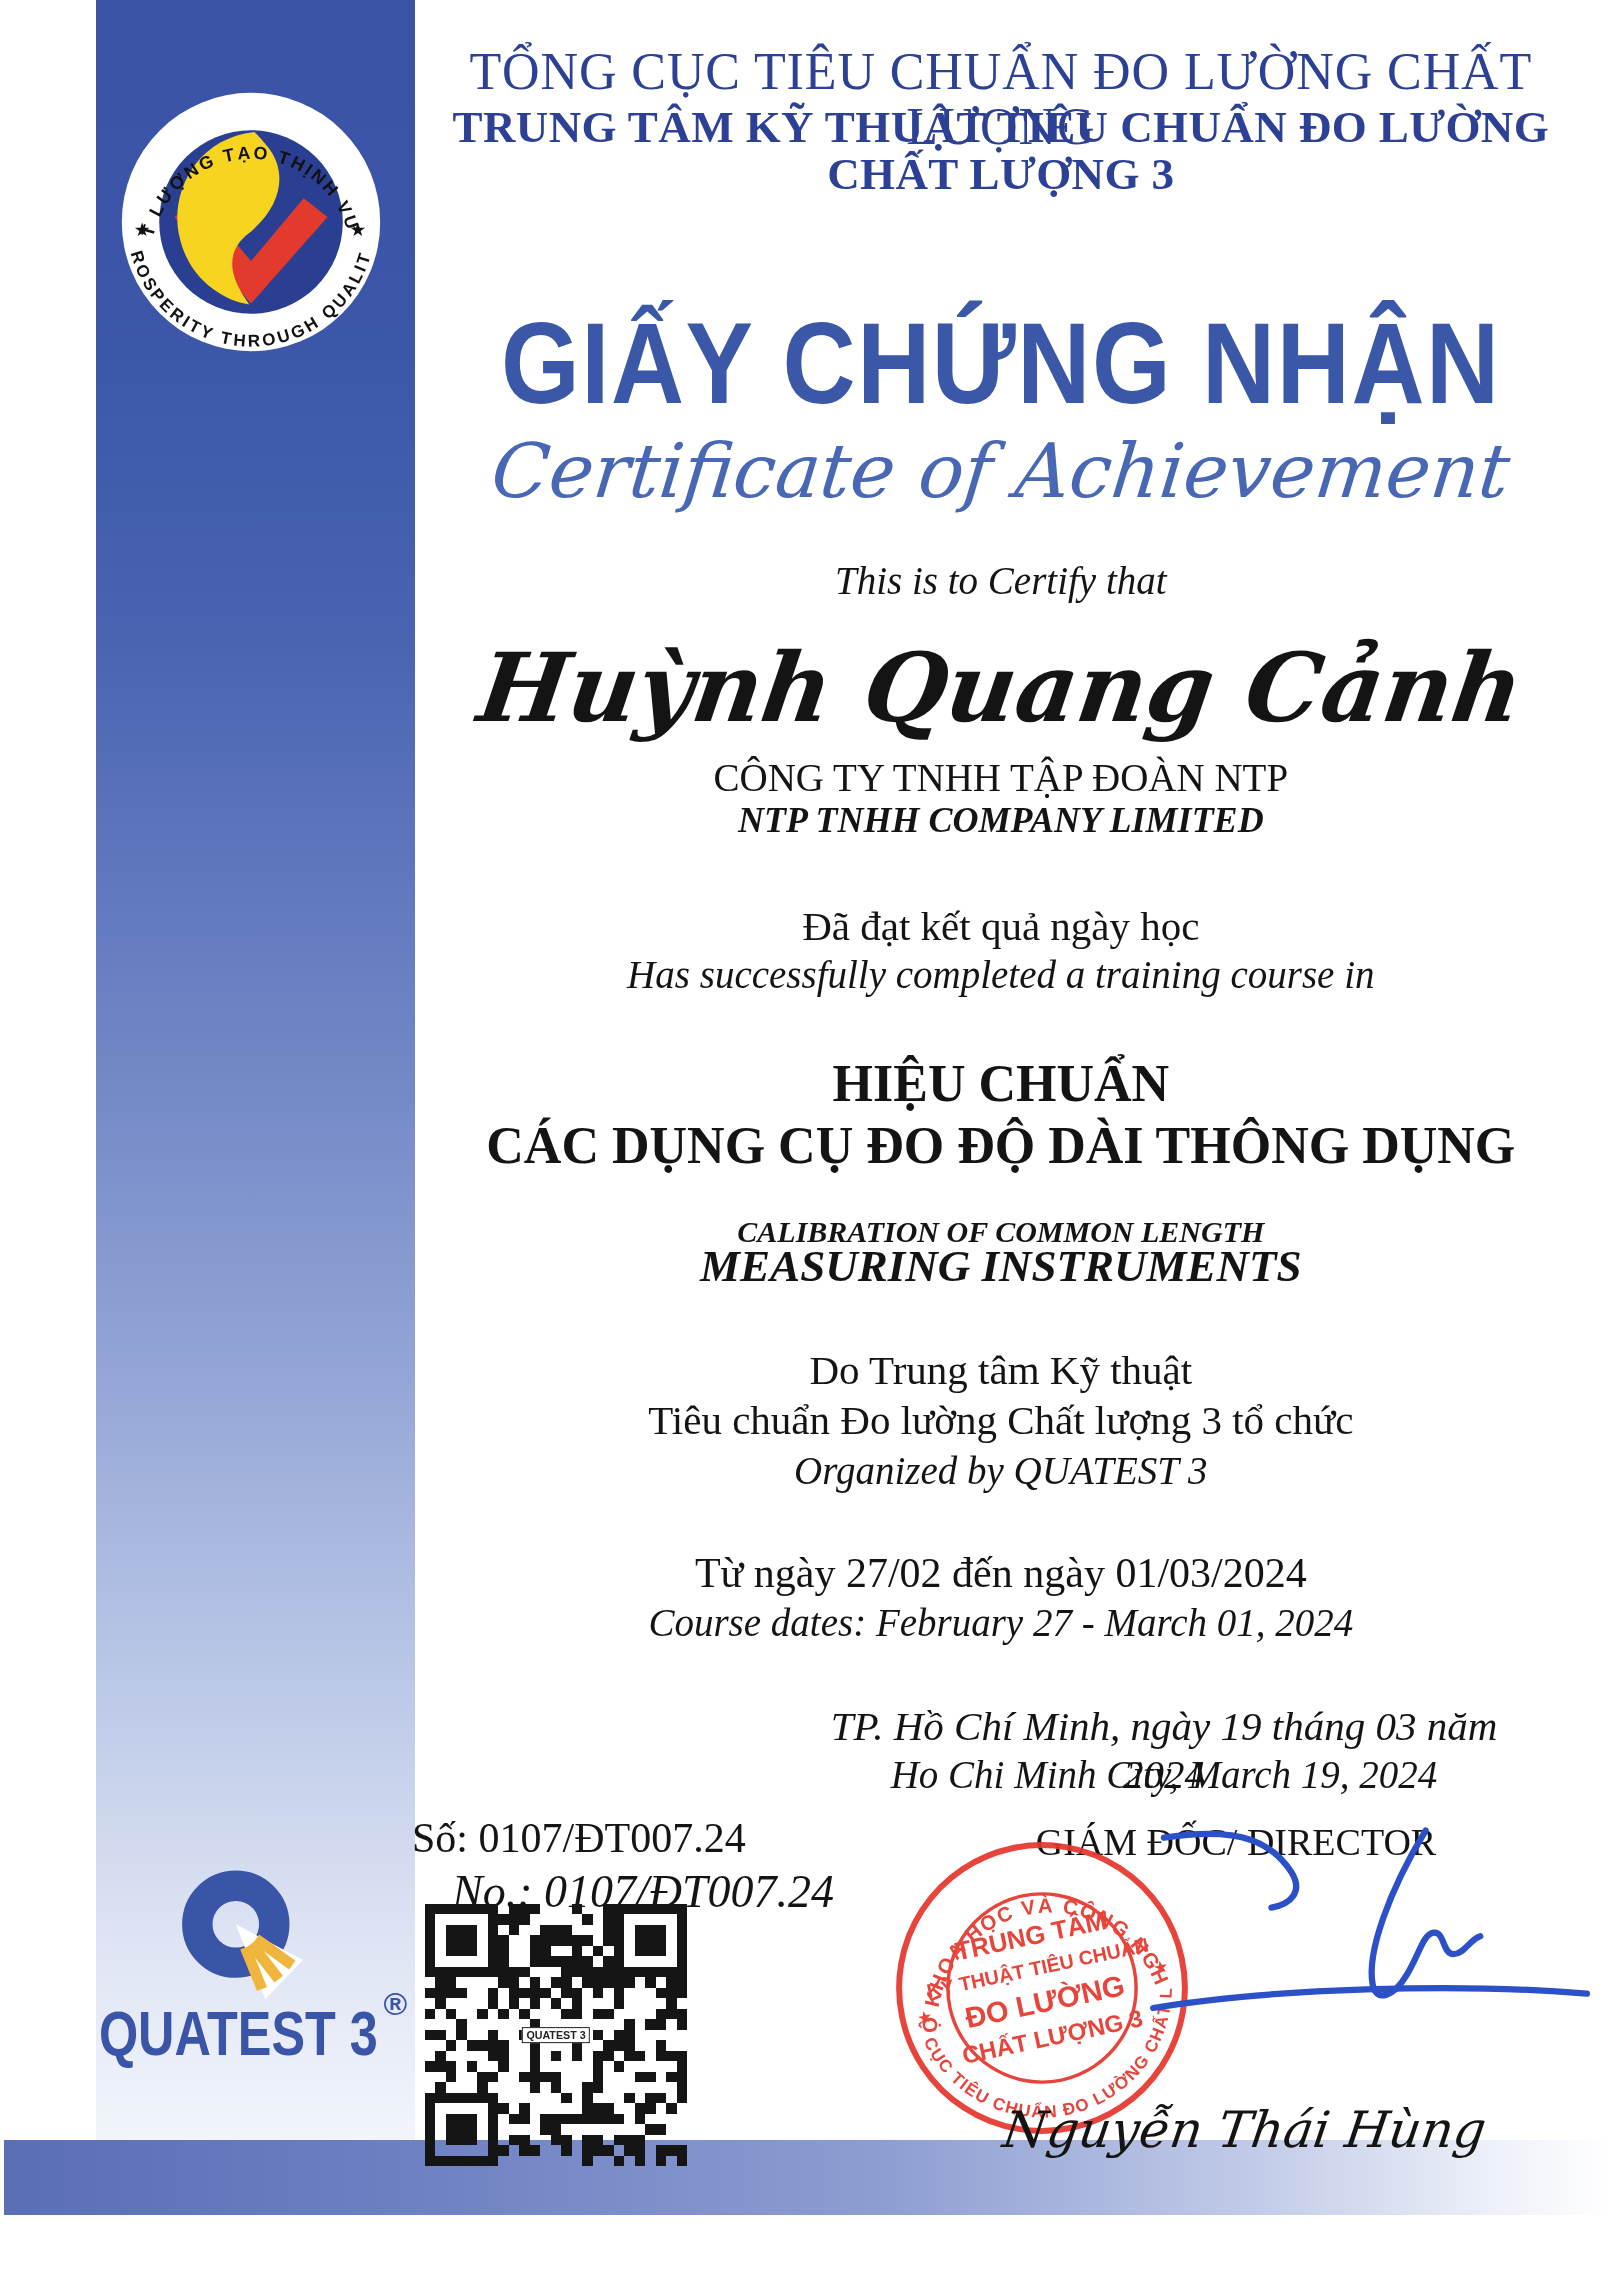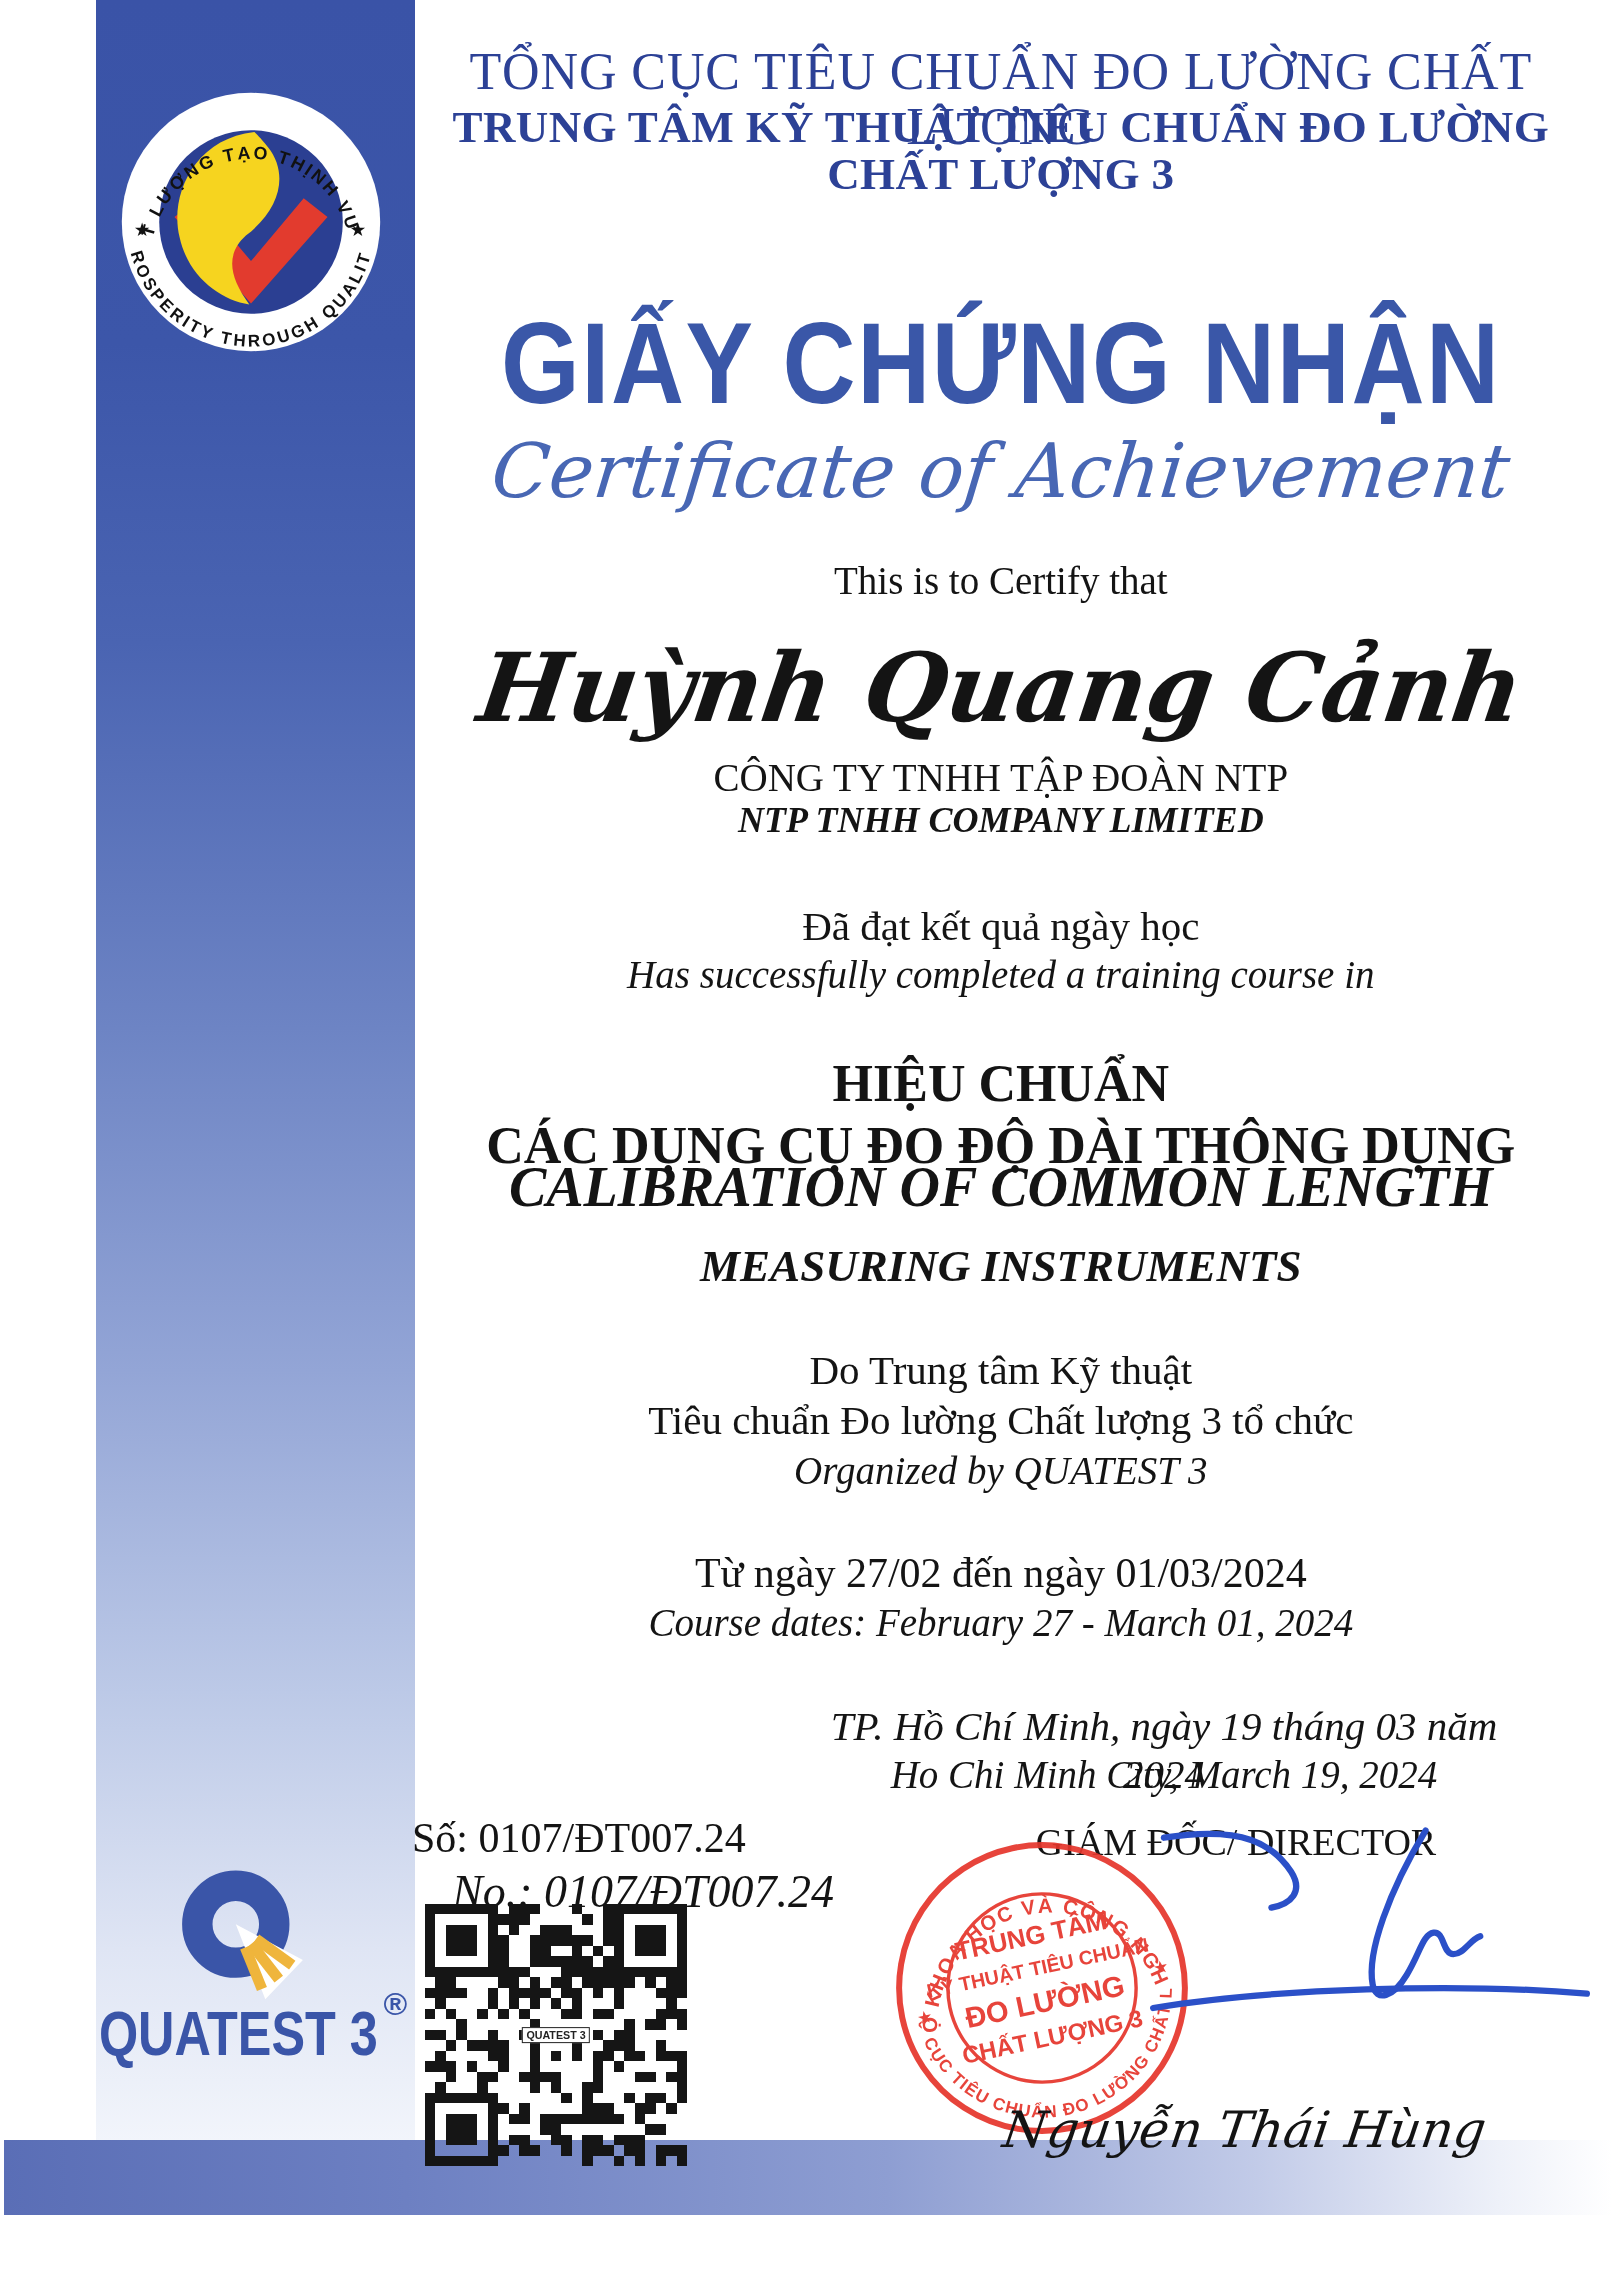--- a/index.html
+++ b/index.html
@@ -17,30 +17,30 @@
   
   .col{left:407px;right:22.4px;text-align:center;line-height:1.05;}
   .navy{color:var(--header-blue);}
   .h1{top:45px;font-size:52px;letter-spacing:0.9px;}
   .h2{top:104px;font-size:45px;font-weight:bold;letter-spacing:0.4px;}
   .title-vi{top:303px;font-size:115px;font-weight:bold;color:var(--title-blue);
             font-family:"Liberation Sans","DejaVu Sans",sans-serif;
             transform:scaleX(0.88);letter-spacing:1.8px;}
   .title-en{top:432px;font-size:75px;font-style:italic;color:var(--script-blue);
             font-family:"DejaVu Serif","Liberation Serif",serif;transform:skewX(-6deg);}
-  .certify{top:561px;font-size:39px;}
+  .certify{top:561px;font-size:39px;font-style:italic;}
   .name{top:638px;font-size:95px;font-style:italic;font-weight:bold;
         font-family:"DejaVu Serif","Liberation Serif",serif;transform:skewX(-8deg);}
   .comp-vi{top:758px;font-size:39px;}
   .comp-en{top:802px;font-size:36px;font-style:italic;font-weight:bold;}
   .done-vi{top:905px;font-size:41px;}
   .done-en{top:955px;font-size:39px;font-style:italic;}
   .crs1{top:1057px;font-size:52px;font-weight:bold;}
   .crs2{top:1119px;font-size:52px;font-weight:bold;}
-  .crs3{top:1158px;font-size:56px;font-weight:bold;font-style:italic;}
+  .crs3{top:1216px;font-size:30px;font-weight:bold;font-style:italic;}
   .crs4{top:1243px;font-size:45px;font-weight:bold;font-style:italic;}
   .org1{top:1349px;font-size:41px;}
   .org2{top:1399px;font-size:41px;}
   .org3{top:1451px;font-size:39px;font-style:italic;}
   .dat1{top:1551px;font-size:42px;}
   .dat2{top:1603px;font-size:39px;font-style:italic;}
   .place{left:806px;width:716px;text-align:center;font-style:italic;}
   .pl1{top:1702px;font-size:41px;}
   .pl2{top:1752px;font-size:39px;}
   .director{left:1030px;width:412px;top:1820px;text-align:center;font-size:38px;}

